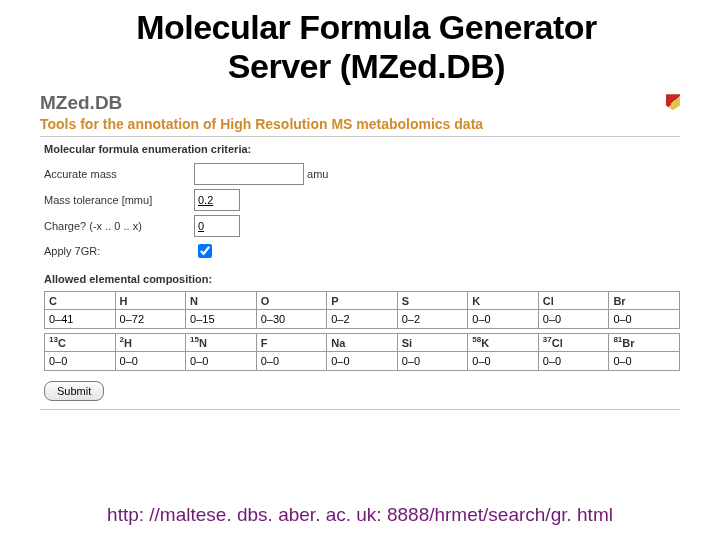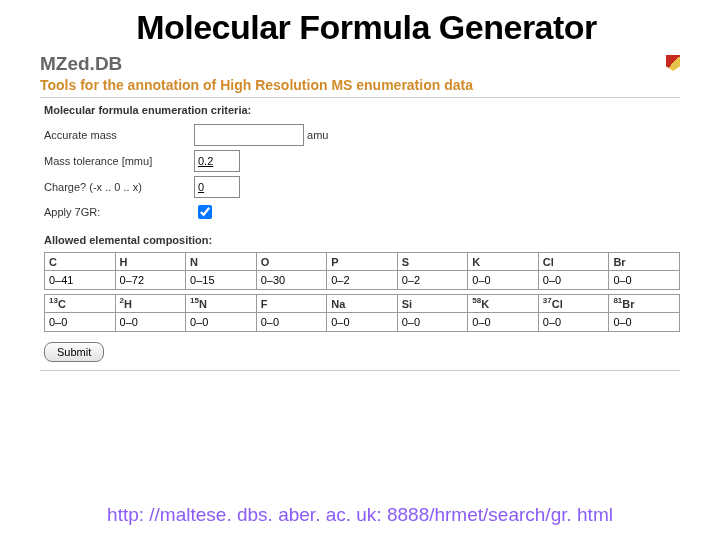--- a/index.html
+++ b/index.html
@@ -141,39 +141,40 @@
     color: #555;
     margin: 2px 0 0 4px;
   }
   .footer-line .paren { color: #888; }
   .url {
     position: absolute;
     bottom: 14px;
     left: 0; right: 0;
     text-align: center;
     font-size: 19px;
-    color: #8b5cf6;
+    color: #701a75;
   }
   .iso-label { white-space: nowrap; }
 </style>
 </head>
 <body>
 
 <div class="slide-title">
   <span>Molecular Formula Generator</span><br>
+  <span>Server (MZed.DB)</span>
 </div>
 
 <div class="app">
   <div class="app-header">
     <div class="app-logo">MZed.DB</div>
     <div class="uni-badge">
       <span class="uni-shield"></span>
     </div>
   </div>
-  <div class="tagline">Tools for the annotation of High Resolution MS enumeration data</div>
+  <div class="tagline">Tools for the annotation of High Resolution MS metabolomics data</div>
   <hr class="th">
 
   <div class="section-label">Molecular formula enumeration criteria:</div>
 
   <table class="crit">
     <tbody>
         <tr class="amu-row">
       <td class="lab">Accurate mass</td>
       <td>
         <input class="txt" style="width: 110px;" value="">

